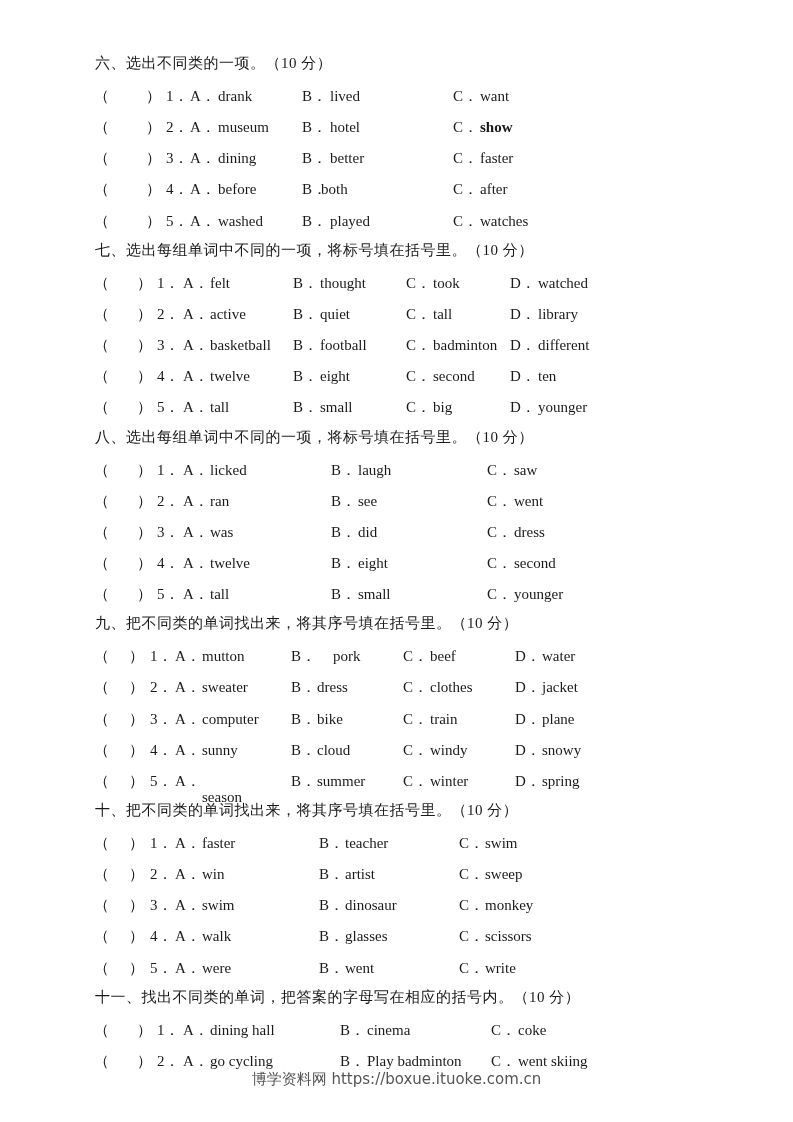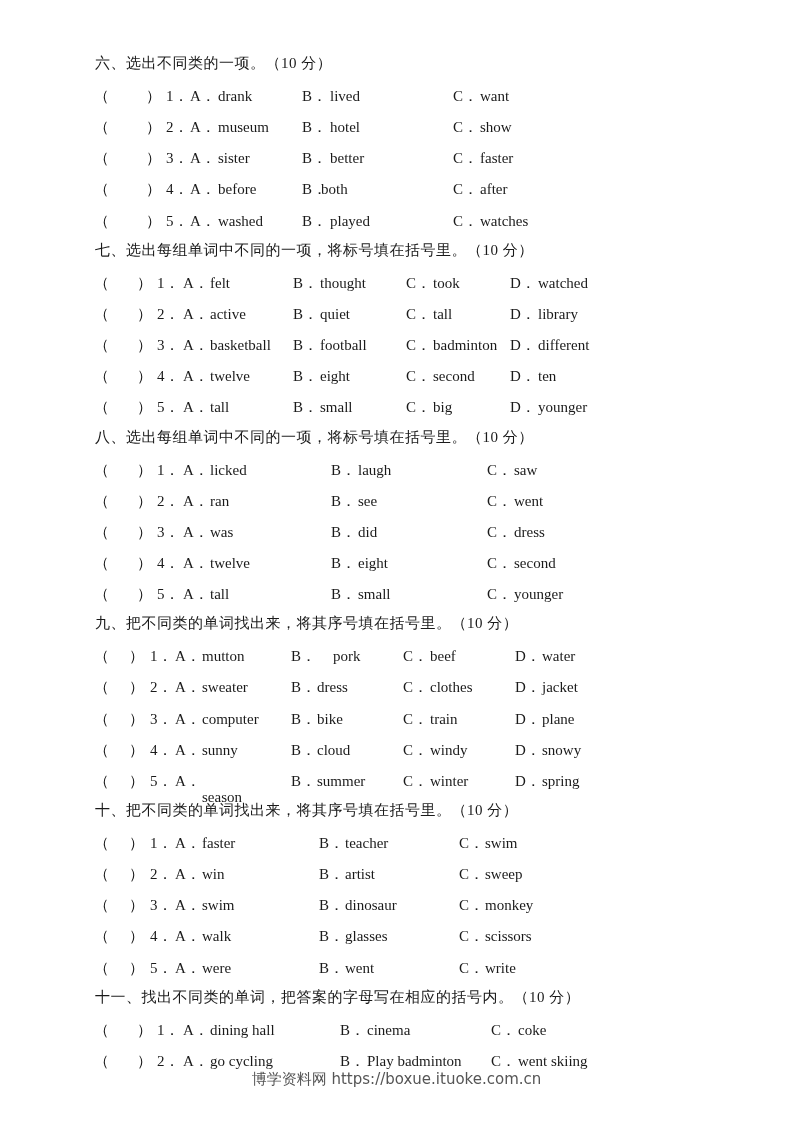--- a/index.html
+++ b/index.html
@@ -31,28 +31,28 @@
     </div>
     <div class="row" style="top: 117px;">
       <span style="left: 94px;">（</span>
       <span style="left: 146px;">）</span>
       <span style="left: 166px;">2．</span>
       <span style="left: 190px;">A．</span>
       <span style="left: 218px;">museum</span>
       <span style="left: 302px;">B．</span>
       <span style="left: 330px;">hotel</span>
       <span style="left: 453px;">C．</span>
-      <span style="left: 480px;">show</span>
+      <span style="left: 480px; font-weight: bold;">show</span>
     </div>
     <div class="row" style="top: 148px;">
       <span style="left: 94px;">（</span>
       <span style="left: 146px;">）</span>
       <span style="left: 166px;">3．</span>
       <span style="left: 190px;">A．</span>
-      <span style="left: 218px;">sister</span>
+      <span style="left: 218px;">dining</span>
       <span style="left: 302px;">B．</span>
       <span style="left: 330px;">better</span>
       <span style="left: 453px;">C．</span>
       <span style="left: 480px;">faster</span>
     </div>
     <div class="row" style="top: 179px;">
       <span style="left: 94px;">（</span>
       <span style="left: 146px;">）</span>
       <span style="left: 166px;">4．</span>
       <span style="left: 190px;">A．</span>

